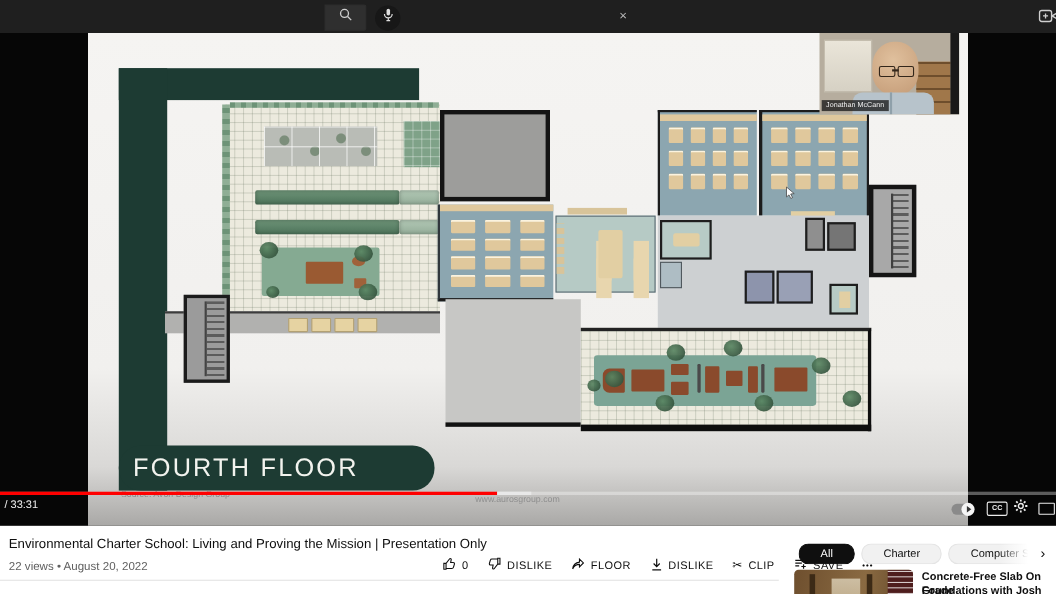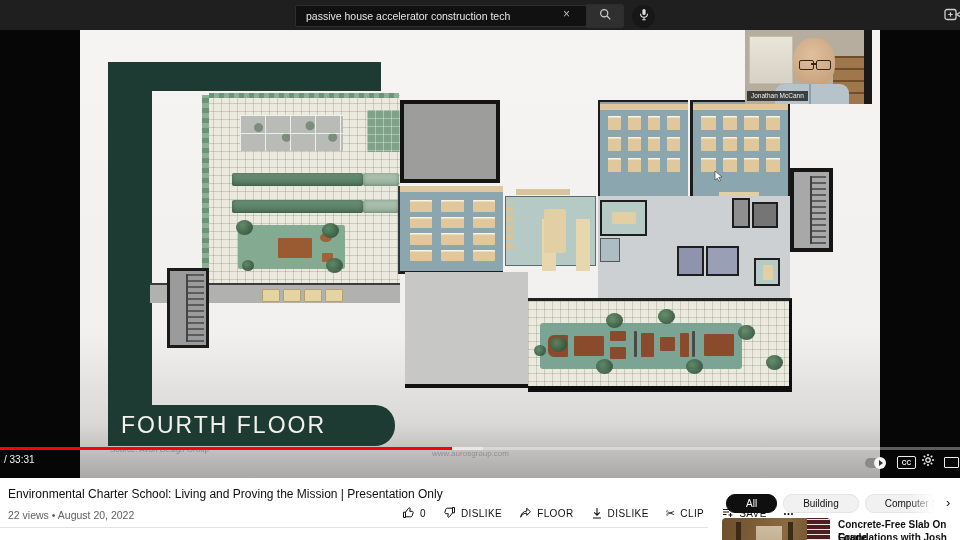--- a/index.html
+++ b/index.html
@@ -98,21 +98,20 @@
      background-image:linear-gradient(rgba(255,255,255,.9) 1px,transparent 1px);background-size:100% 5px;
      background-position:0 6px;background-repeat:repeat-y;}
   .sugg-t1{position:absolute;left:838px;top:518px;font-size:10px;font-weight:600;color:#0f0f0f;line-height:13px;}
   .sugg-t2{position:absolute;left:838px;top:531px;font-size:10px;font-weight:600;color:#0f0f0f;line-height:13px;}
 </style>
 </head>
 <body>
 
 <div class="topbar">
   <div class="search-wrap">
-    <input class="search-input" value="passive house accelerator construction tech" style="">
     <span class="clear-x">×</span>
     <div class="search-btn">
       <span>
         <svg width="13" height="13" viewBox="0 0 13 13">
             <circle cx="5.2" cy="5.2" r="3.6" fill="none" stroke="#cfcfcf" stroke-width="1.2"></circle>
             <line x1="8" y1="8" x2="11.3" y2="11.3" stroke="#cfcfcf" stroke-width="1.2"></line>
           </svg>
       </span>
     </div>
     <div class="mic-btn">
@@ -384,21 +383,21 @@
     </span>
     <span>SAVE</span>
   </div>
   <div class="action" style="font-size:7px;letter-spacing:1px;font-weight:bold;">•••</div>
 </div>
 
 <div class="divider"></div>
 
 <div class="chips">
   <div class="chip chip-sel">All</div>
-  <div class="chip">Building</div>
+  <div class="chip">Charter</div>
   <div class="chip">Computer Science</div>
   <div class="chip">Course</div>
 </div>
 <div class="chip-fade"></div>
 <div class="chips-more">›</div>
 
 <div class="thumb">
   <div class="post1" style="left:14px;"></div>
   <div class="door"></div>
   <div class="post2" style="left:66px;"></div>

